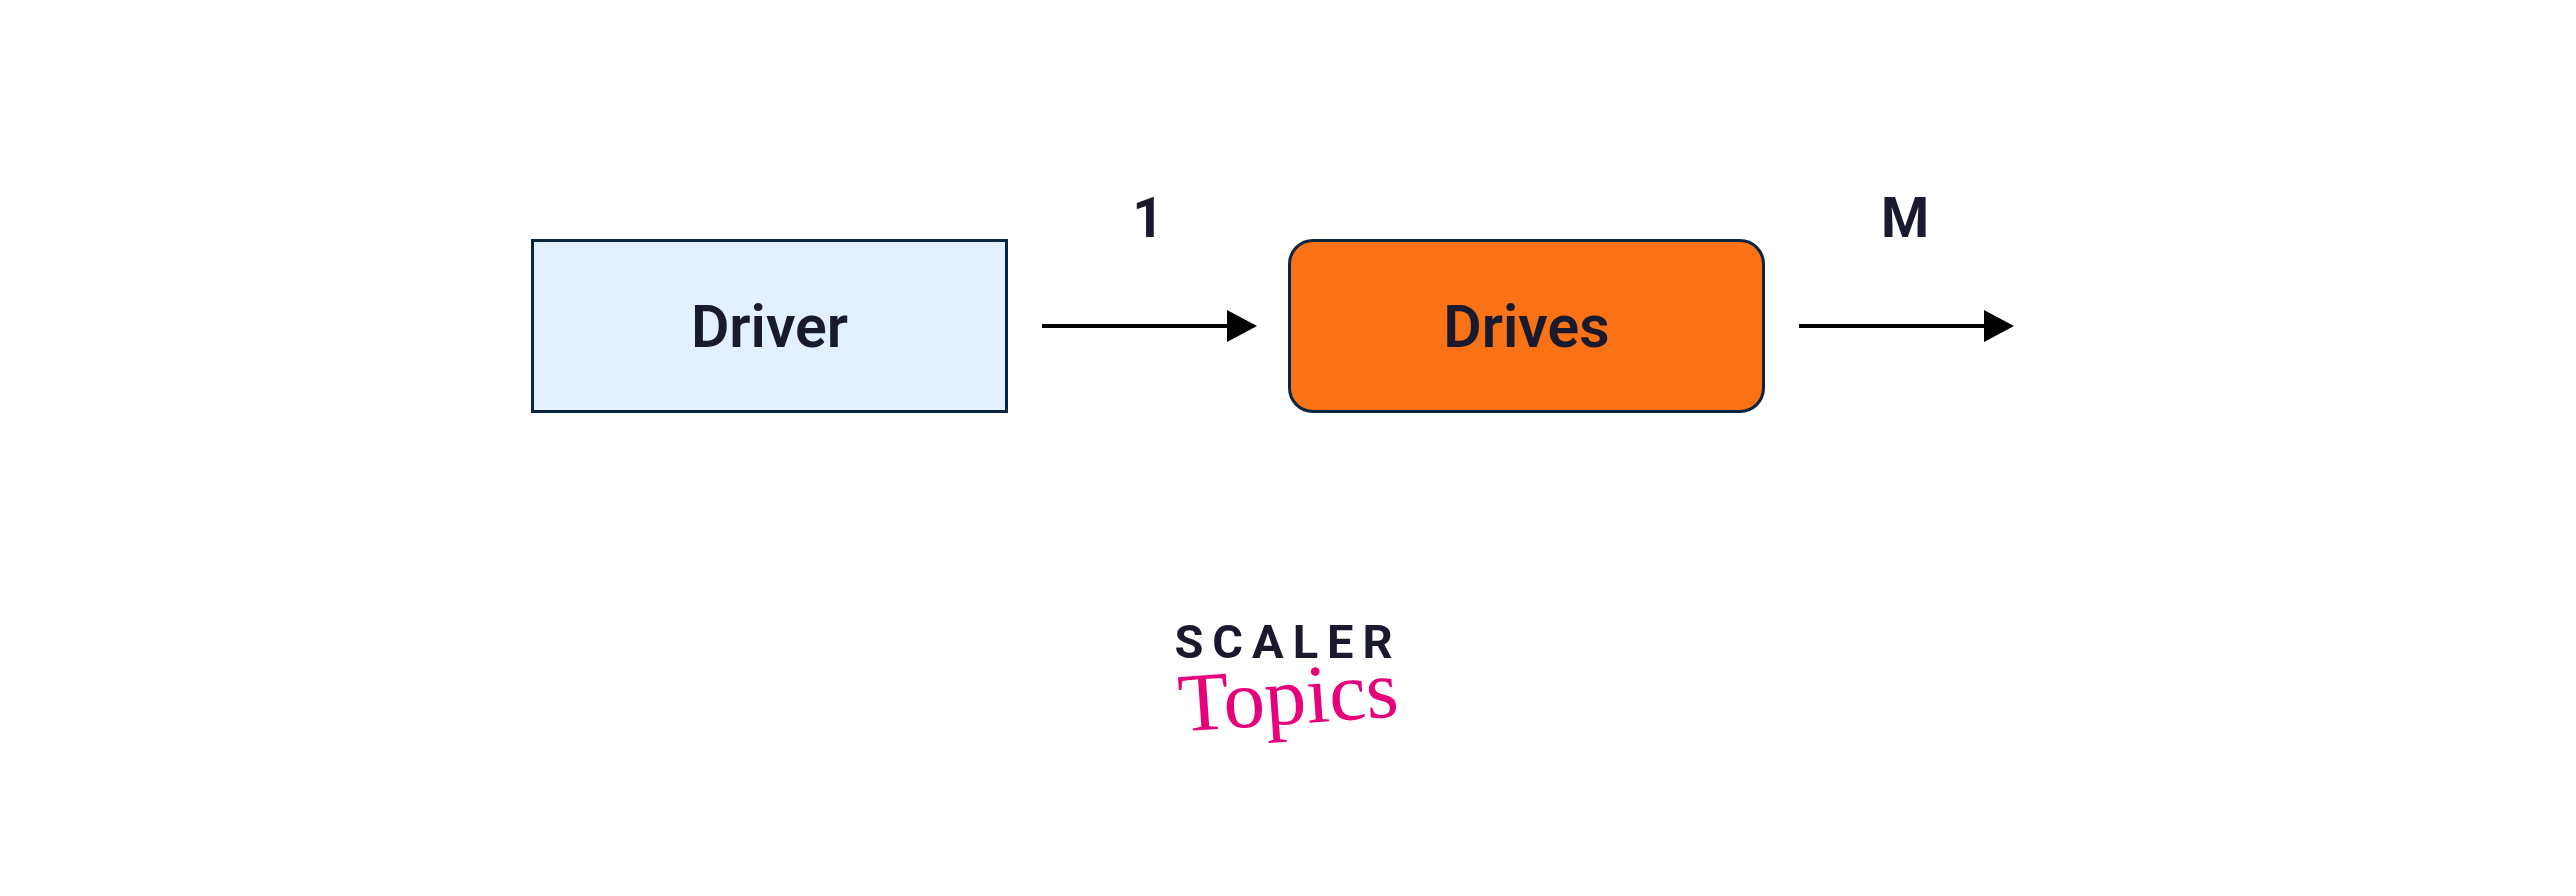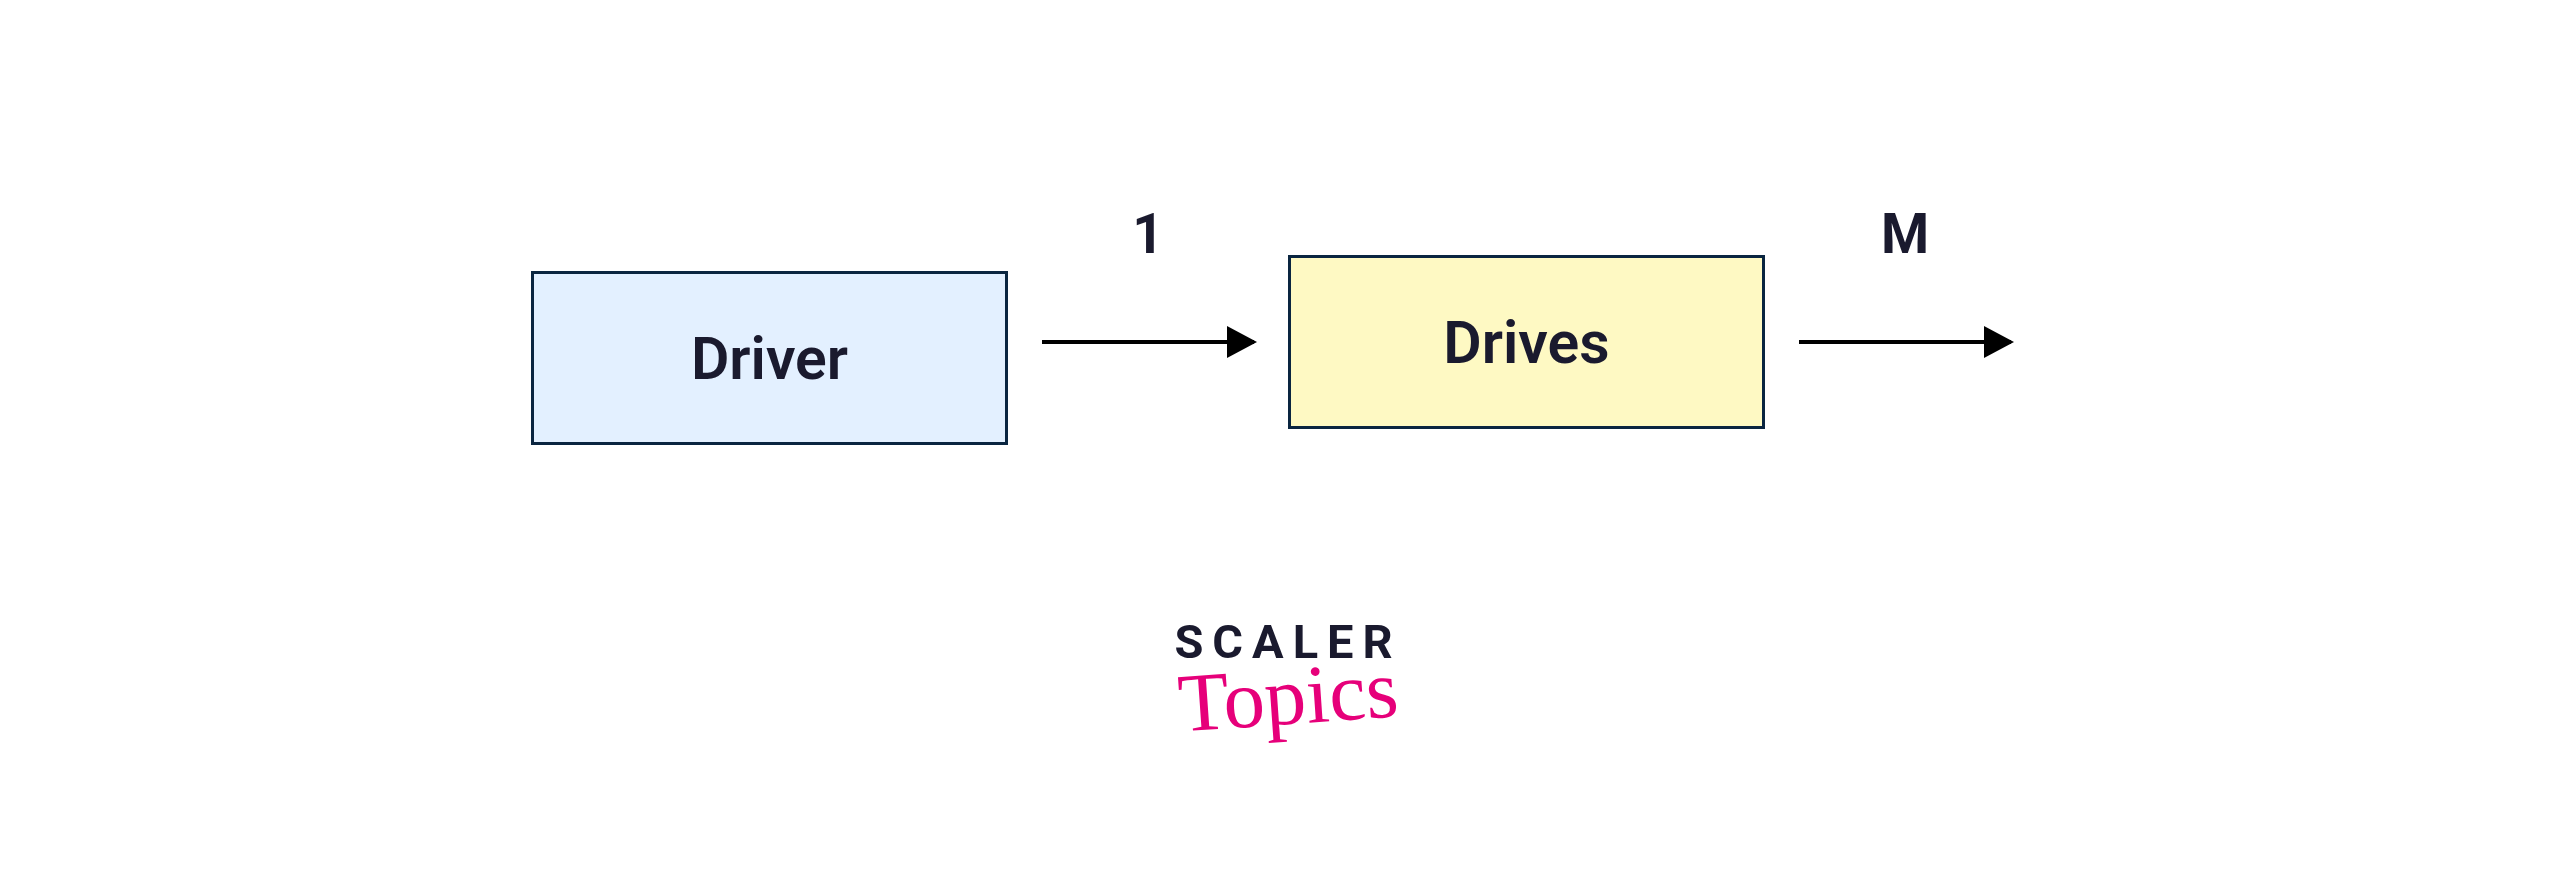--- a/index.html
+++ b/index.html
@@ -26,24 +26,24 @@
     border: 3.8px solid #0a2540;
     display: flex;
     align-items: center;
     justify-content: center;
     font-size: 59px;
     font-weight: 600;
     color: #1a1a2e;
   }
   .entity-light {
     background: #e3f0ff;
-    margin-top: 32px;
   }
   .entity-mid {
-    background: #fef9c3;
+    background: #f97316;
+    border-radius: 25px;
   }
   .arrow-wrap {
     position: relative;
     width: 280px;
     height: 174px;
     display: flex;
     align-items: center;
     justify-content: center;
   }
   .arrow-line {

